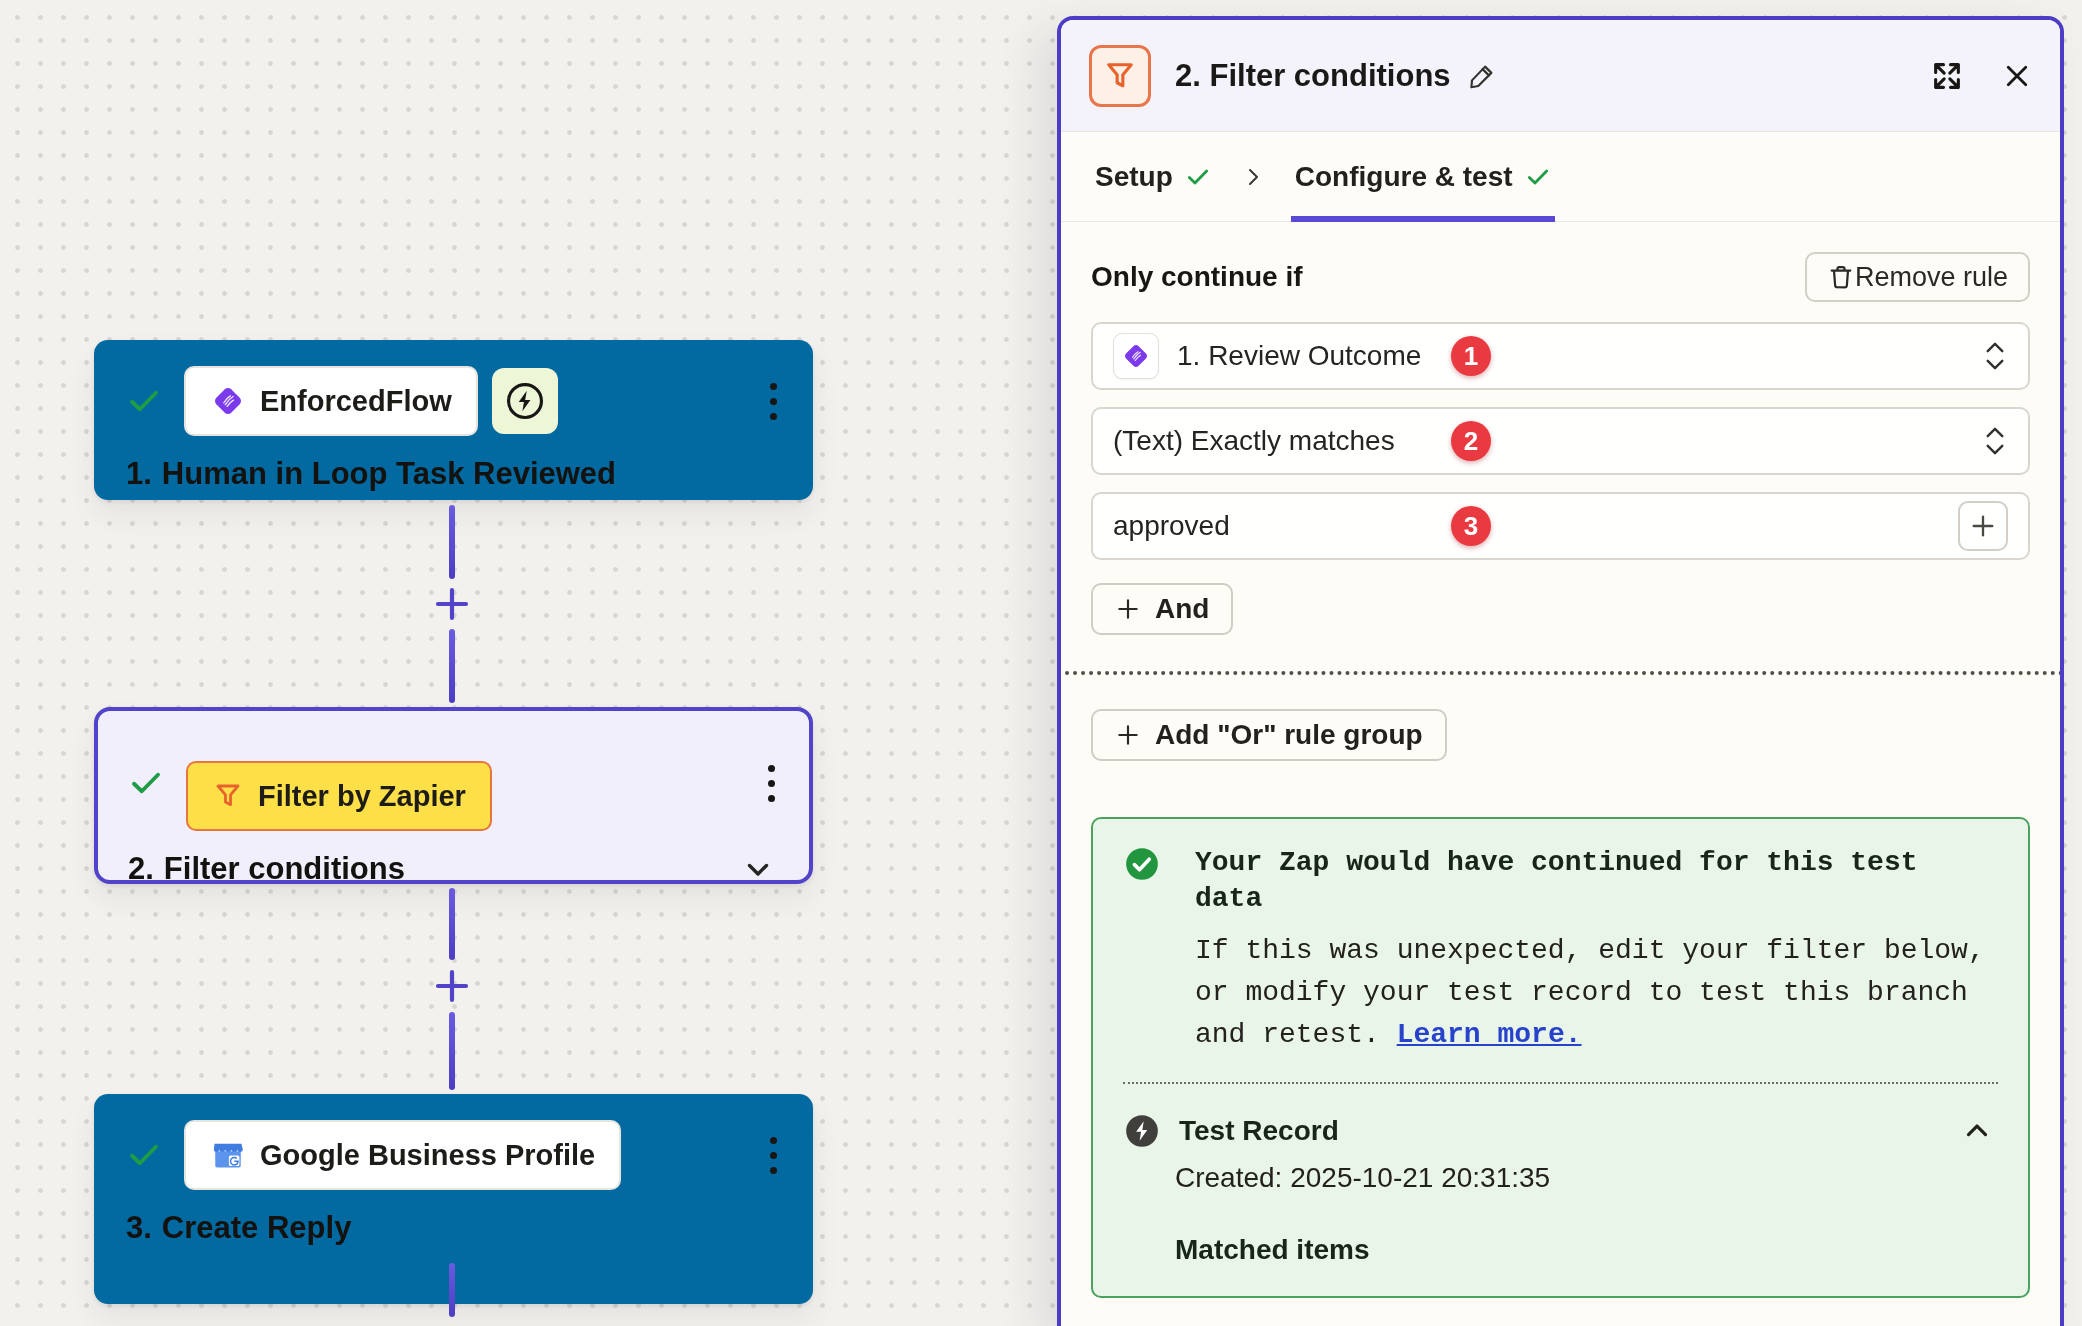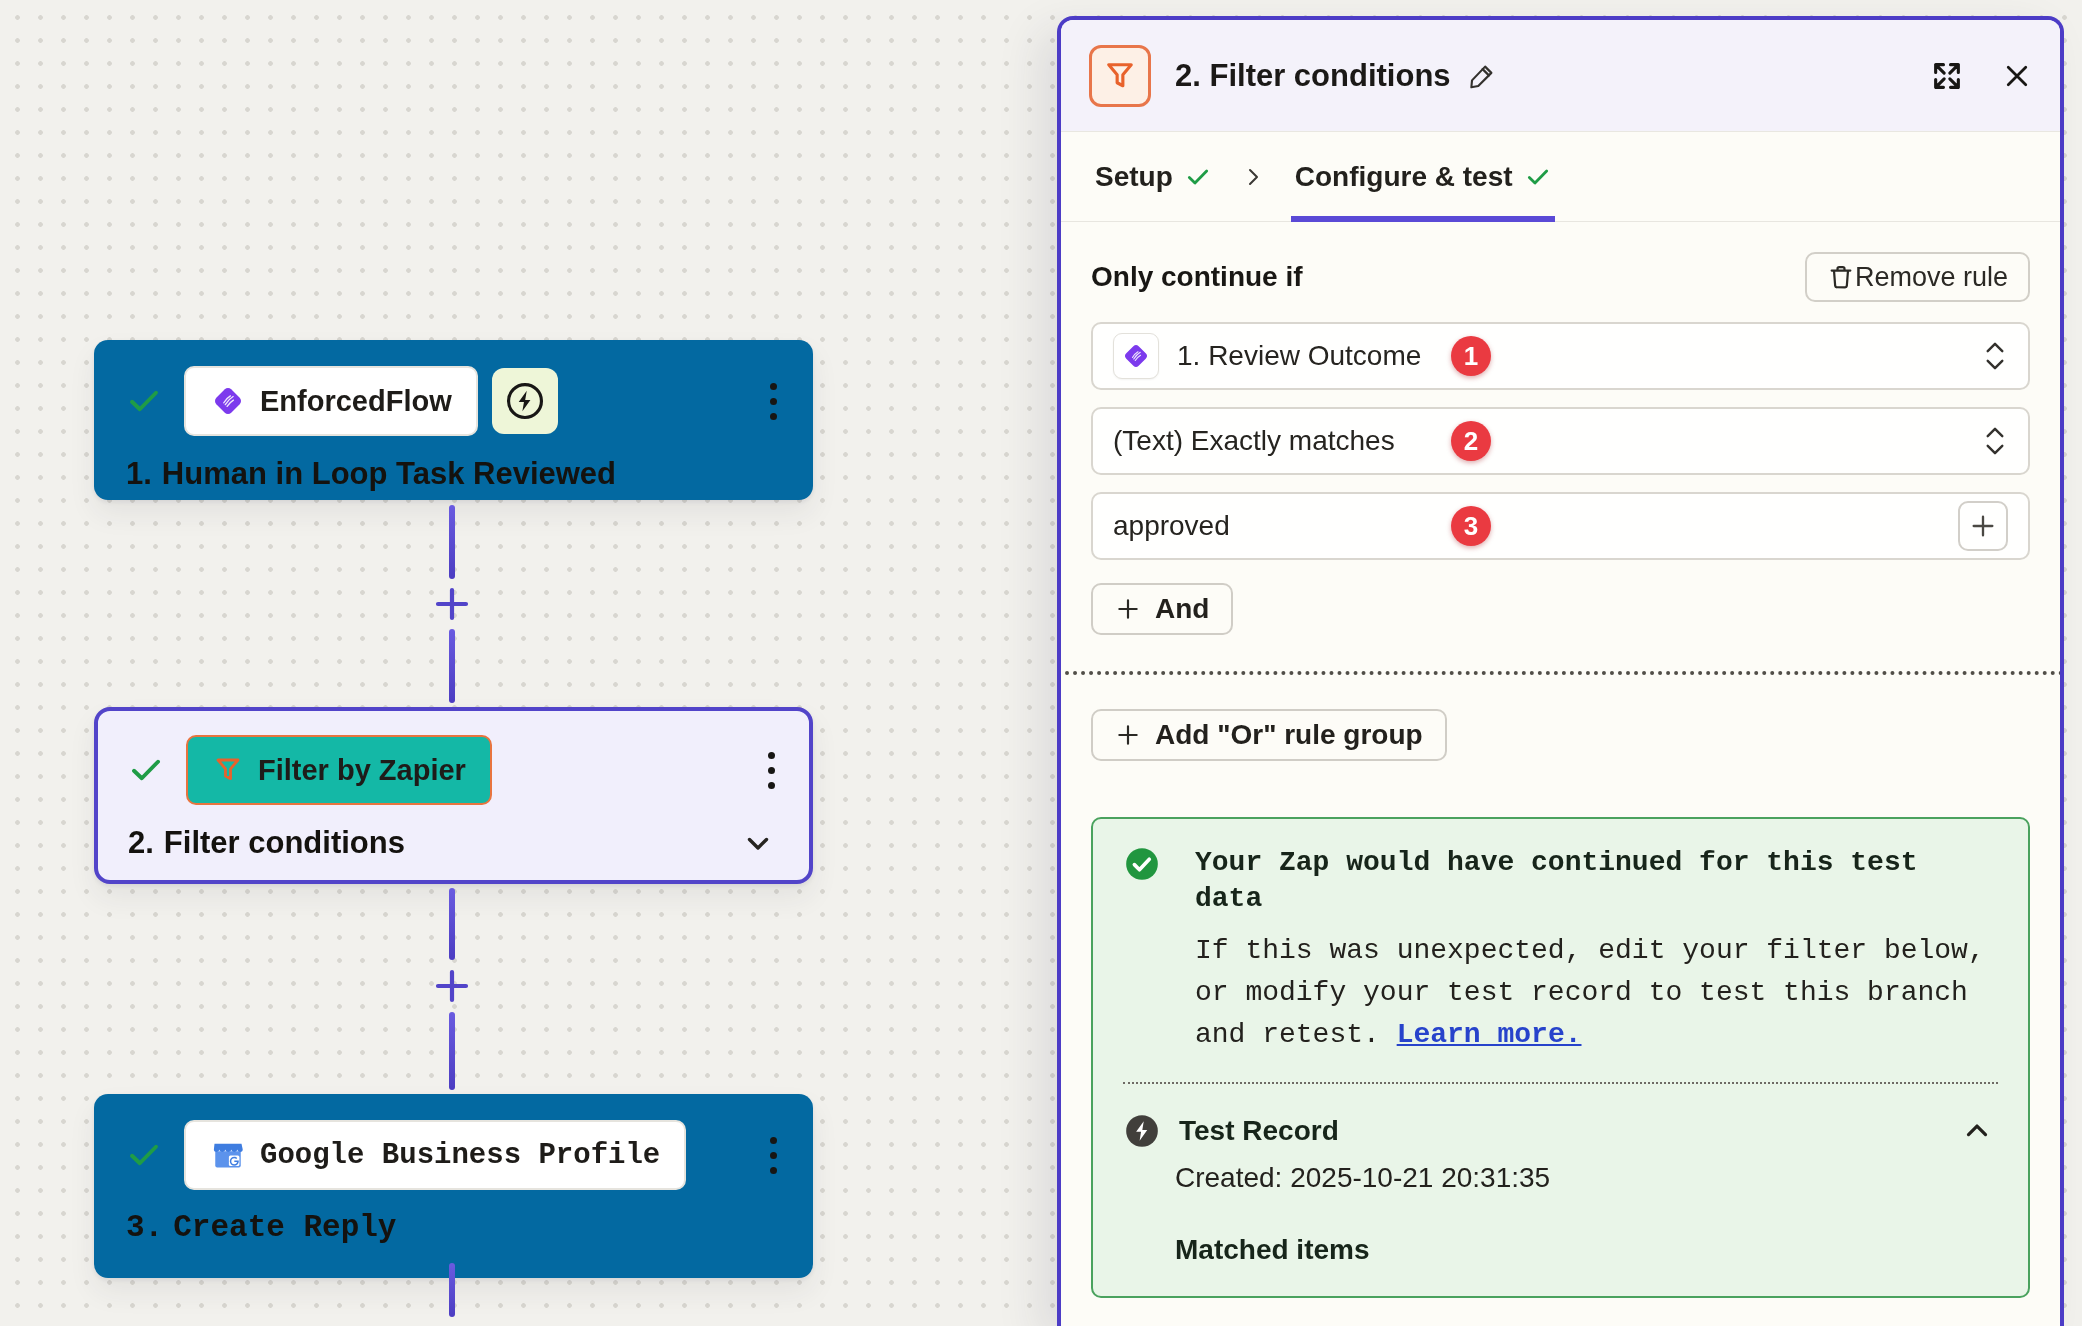--- a/index.html
+++ b/index.html
@@ -25,21 +25,21 @@
     background:#f1effc; border:4px solid #5244c9; border-radius:16px;
     padding:24px 28px 0 30px;
   }
   .card-top{ display:flex; align-items:center; }
   .check-icon{ width:36px; height:36px; flex:0 0 auto; }
   .app-pill{
     display:inline-flex; align-items:center; gap:14px; margin-left:22px;
     background:#ffffff; border:2px solid #e6e4de; border-radius:10px;
     height:70px; padding:0 24px; font-size:29px; font-weight:700; color:#1e1c19;
   }
-  .app-pill.filter-pill{ background:#14b8a6; border:2.5px solid #e8743f; }
+  .app-pill.filter-pill{ background:#fde047; border:2.5px solid #e8743f;margin-top:26px; }
   .trigger-badge{
     width:66px; height:66px; margin-left:14px; border-radius:12px;
     background:#eef6d8; display:flex; align-items:center; justify-content:center;
   }
   .dots-menu{ margin-left:auto; display:flex; flex-direction:column; gap:8px; padding:8px 6px; cursor:pointer; }
   .dots-menu i{ width:7px; height:7px; border-radius:50%; background:#171614; }
   .card-title{ margin-top:20px; font-size:31px; color:#14120f; display:flex; align-items:center; }
   .card-title .num{ font-weight:800; margin-right:10px; }
   .card-title .lbl{ font-weight:600; }
   .card-title .chev{ margin-left:auto; margin-right:6px; }
@@ -211,21 +211,21 @@
 </div>
 
 <div class="conn" style="top:888px; height:72px;"></div>
 <div class="plus-btn" style="top:963px;">
   <svg width="42" height="42" viewBox="0 0 24 24" stroke="#5244c9" stroke-width="2.4" stroke-linecap="round">
       <path d="M12 4v16M4 12h16"></path>
     </svg>
 </div>
 <div class="conn" style="top:1012px; height:78px;"></div>
 
-<div class="step-card" style="top:1094px; height:184px;font-family:Liberation Mono, monospace;">
+<div class="step-card" style="top:1094px; height:210px;">
   <div class="card-top">
     <svg class="check-icon" viewBox="0 0 24 24" fill="none" stroke="#1f9c46" stroke-width="2.6" stroke-linecap="round" stroke-linejoin="round">
         <path d="M4 12.5l5.2 5L20 6.5"></path>
       </svg>
     <span class="app-pill">
       <svg width="36" height="36" viewBox="0 0 24 24">
         <path d="M3.5 9.5h17V19a1.3 1.3 0 0 1-1.3 1.3H4.8A1.3 1.3 0 0 1 3.5 19V9.5z" fill="#5c93ec"></path>
         <path d="M3 4.5h18l.8 3.6c.2 1-.6 1.9-1.7 1.9-1 0-1.8-.7-1.9-1.6-.1.9-1 1.6-2 1.6s-1.9-.7-2-1.6c-.1.9-1 1.6-2 1.6s-1.9-.7-2-1.6c-.1.9-1 1.6-2 1.6s-1.9-.7-2-1.6c-.1.9-.9 1.6-1.9 1.6-1.1 0-1.9-.9-1.7-1.9L3 4.5z" fill="#3f7de0"></path>
         <rect x="12.6" y="12.4" width="7" height="7" rx="1" fill="#fff"></rect>
         <path d="M16.2 14.2a2 2 0 1 0 0 4 2 2 0 0 0 1.9-1.5h-1.9v-1h3v.5a3 3 0 1 1-3-3c.8 0 1.5.3 2 .8l-.7.7a1.9 1.9 0 0 0-1.3-.5z" fill="#3f7de0"></path>

